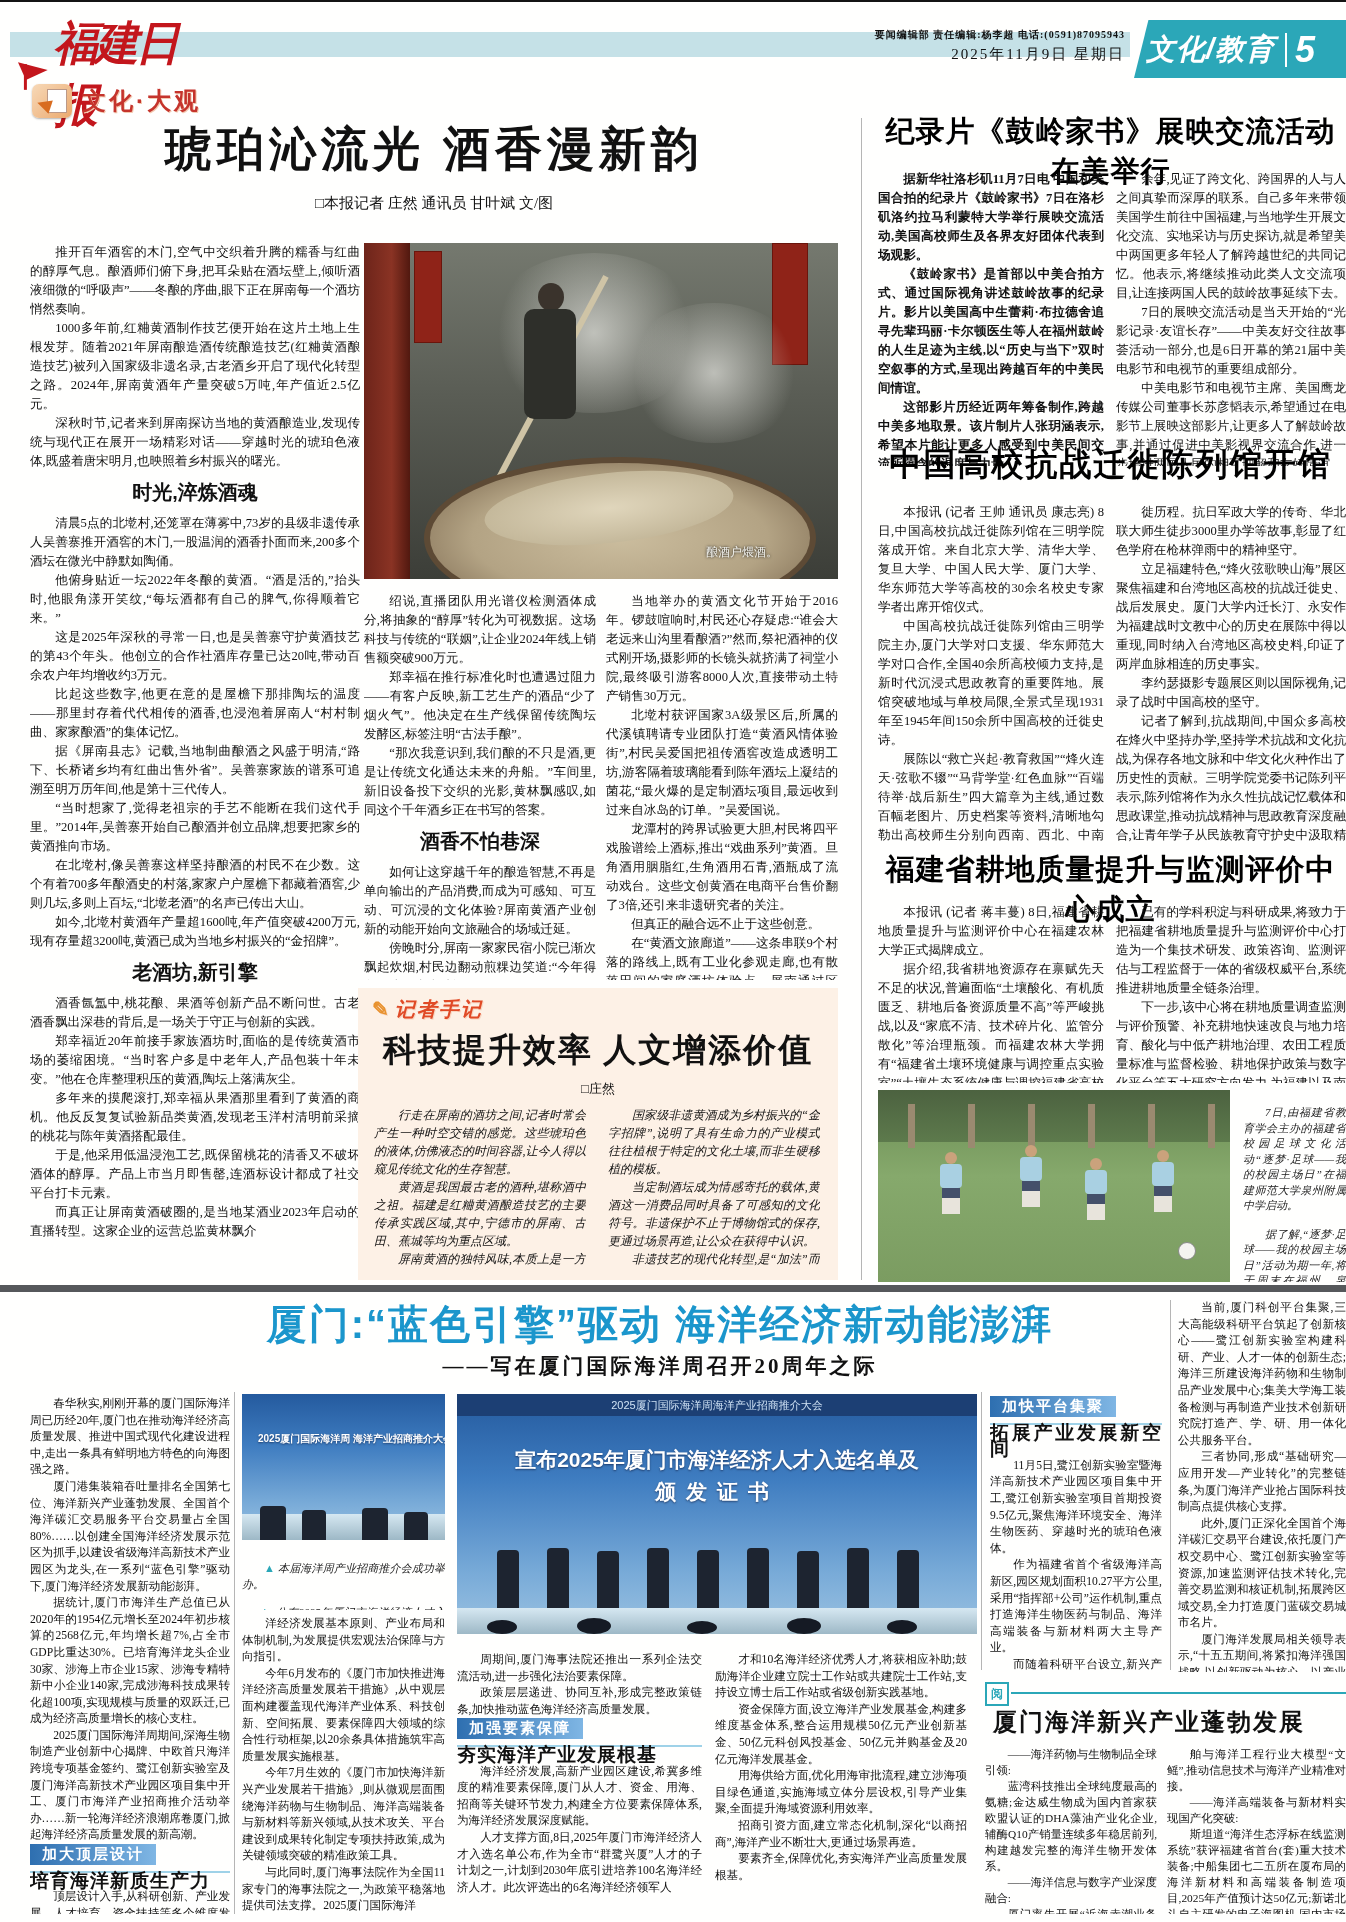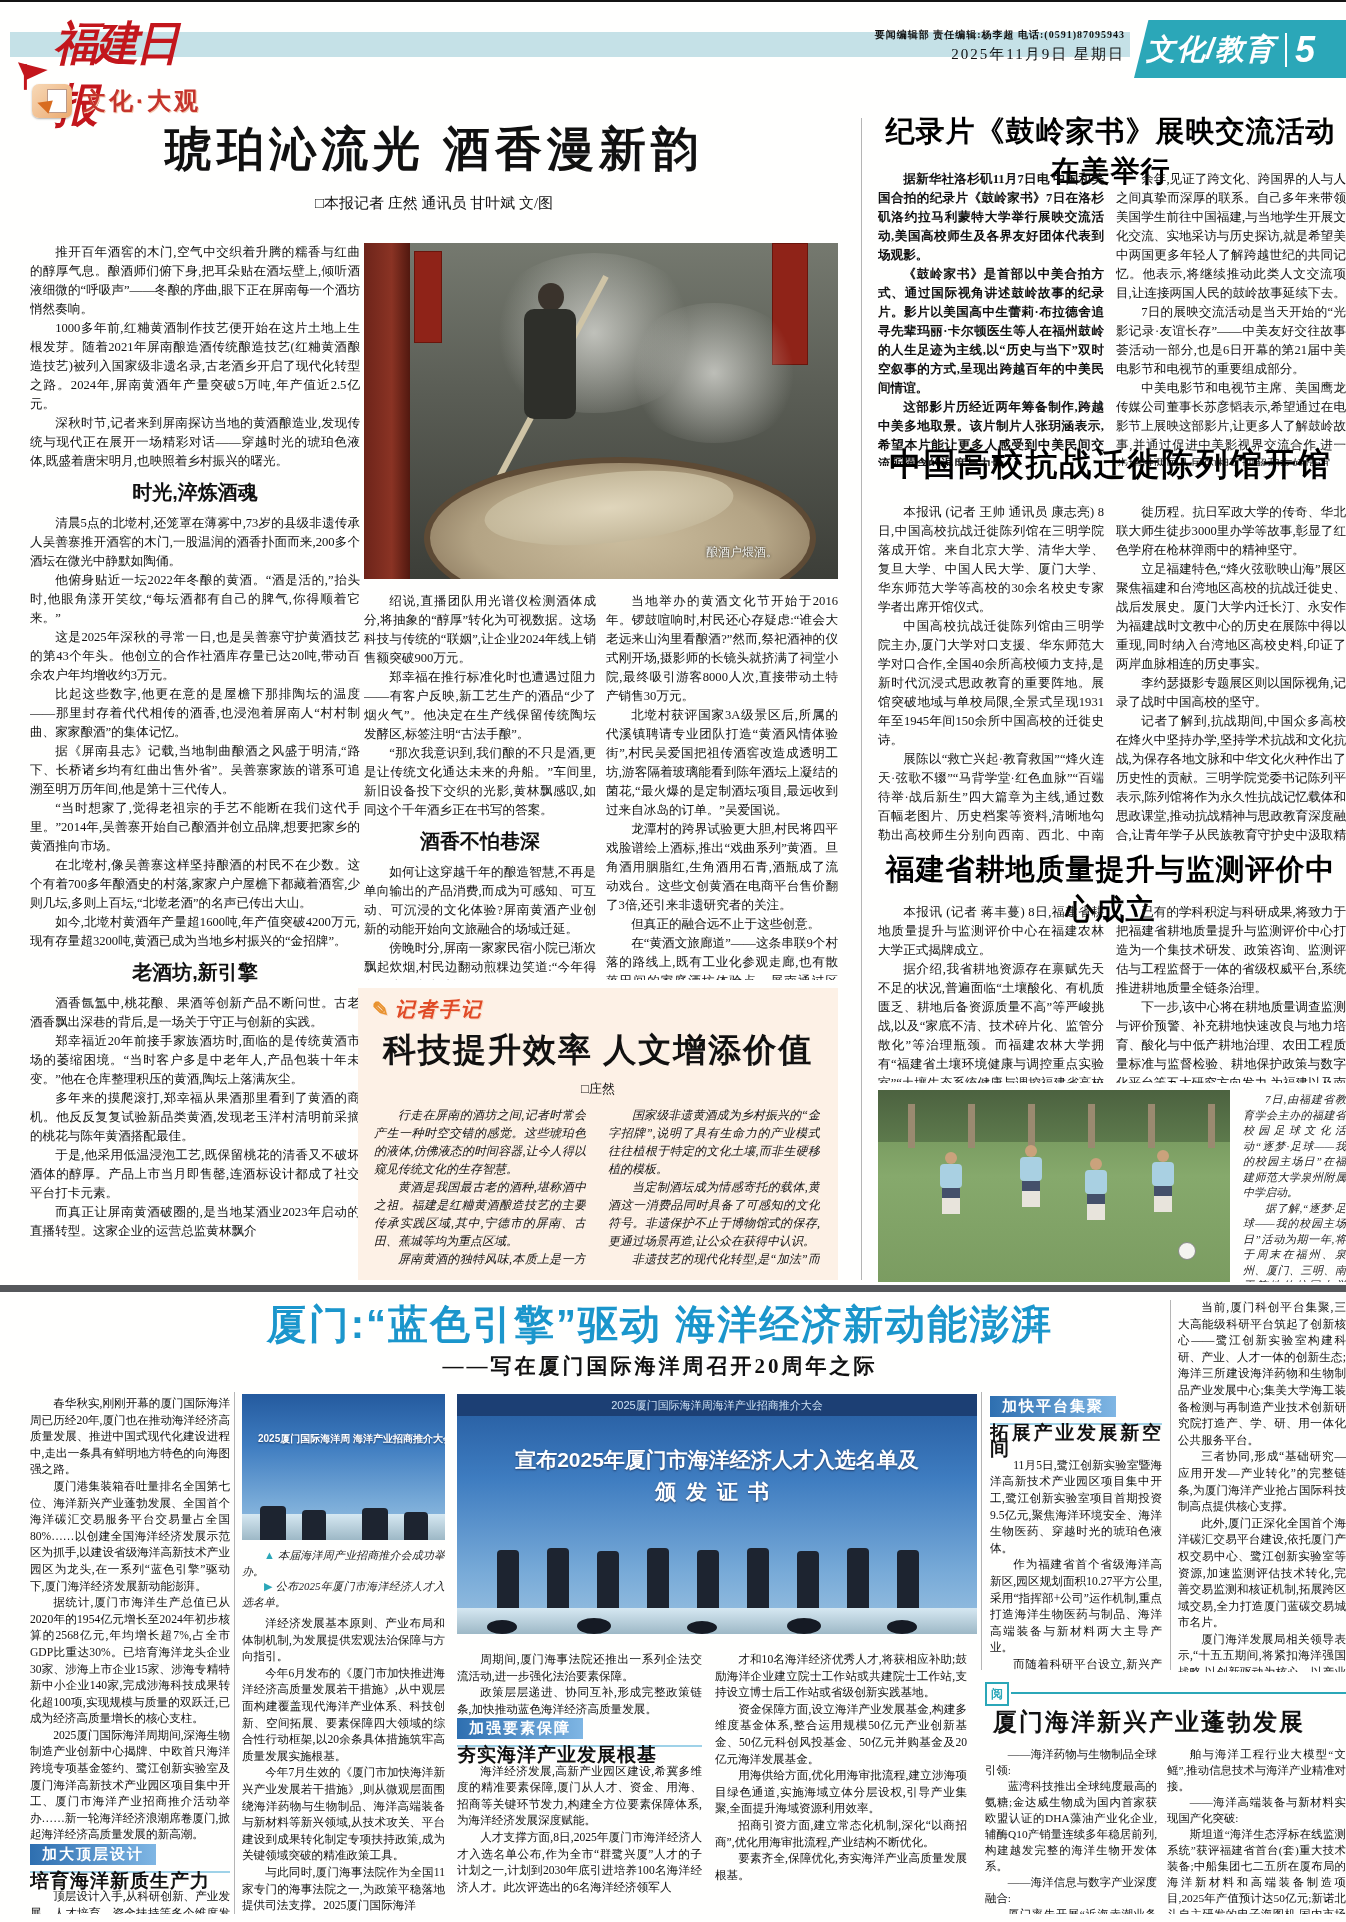--- a/index.html
+++ b/index.html
@@ -3,21 +3,21 @@
 <meta charset="utf-8">
 <style>
   html,body{margin:0;padding:0;background:#e8e8e8;}
   .page{position:relative;width:1346px;height:1922px;margin:0 auto;background:#fffffe;
         font-family:"Liberation Serif",serif;color:#111;overflow:hidden;}
   .abs{position:absolute;}
   .txt p, .txt-s p, .cap p{margin:0;text-align:justify;text-indent:2em;}
   .txt{font-size:12.6px;line-height:19px;overflow:hidden;}
   .txt-s{font-size:11.6px;line-height:16.6px;overflow:hidden;}
   .cap{font-size:11px;line-height:15.5px;font-style:italic;overflow:hidden;color:#222;}
-  .cap p{text-indent:2em;}
+  .cap p{text-indent:2em;margin-top:13px;}
   .rule-v{position:absolute;width:1px;background:#b5b5b5;}
   .topline{position:absolute;left:0;top:0;width:1346px;height:2px;background:#141414;}
   .band{position:absolute;left:10px;top:32px;width:1120px;height:25px;background:#c5e1e7;}
   .masthead{position:absolute;left:16px;top:44px;width:200px;height:62px;display:flex;align-items:center;}
   .mh-flag{width:34px;height:30px;margin-right:4px;}
   .mh-text{font-size:44px;font-weight:bold;font-style:italic;color:#c3161c;letter-spacing:-3px;
            font-family:"Liberation Serif",serif;transform:scaleY(1.05);}
   .issue-info{position:absolute;left:560px;top:28px;width:565px;text-align:right;}
   .issue-dept{font-size:10px;font-weight:bold;letter-spacing:1px;}
   .issue-date{font-size:15px;margin-top:3px;letter-spacing:2px;}
@@ -366,21 +366,21 @@
     <div>
         <p>海洋经济发展,高新产业园区建设,希冀多维度的精准要素保障,厦门从人才、资金、用海、招商等关键环节发力,构建全方位要素保障体系,为海洋经济发展深度赋能。</p>
         <p>人才支撑方面,8日,2025年厦门市海洋经济人才入选名单公布,作为全市“群鹭兴厦”人才的子计划之一,计划到2030年底引进培养100名海洋经济人才。此次评选出的6名海洋经济领军人</p>
       </div>
   </div>
 
   <div class="abs txt-s" style="left:715px;top:1652px;width:252px;height:264px;">
       <p>才和10名海洋经济优秀人才,将获相应补助;鼓励海洋企业建立院士工作站或共建院士工作站,支持设立博士后工作站或省级创新实践基地。</p>
       <p>资金保障方面,设立海洋产业发展基金,构建多维度基金体系,整合运用规模50亿元产业创新基金、50亿元科创风投基金、50亿元并购基金及20亿元海洋发展基金。</p>
       <p>用海供给方面,优化用海审批流程,建立涉海项目绿色通道,实施海域立体分层设权,引导产业集聚,全面提升海域资源利用效率。</p>
-      <p>招商引资方面,建立常态化机制,深化“以商招商”,优化用海审批流程,产业结构不断优化。</p>
+      <p>招商引资方面,建立常态化机制,深化“以商招商”,海洋产业不断壮大,更通过场景再造。</p>
       <p>要素齐全,保障优化,夯实海洋产业高质量发展根基。</p>
     </div>
 
   <div class="rule-v" style="left:981px;top:1392px;height:278px;"></div>
 
   <div class="abs txt-s" style="left:990px;top:1396px;width:172px;height:276px;">
     <p class="blue-block" style="margin-top:0;"><span class="blue-tag">加快平台集聚</span></p>
     <p class="blue-sub">拓展产业发展新空间</p>
     <div>
         <p>11月5日,鹭江创新实验室暨海洋高新技术产业园区项目集中开工,鹭江创新实验室项目首期投资9.5亿元,聚焦海洋环境安全、海洋生物医药、穿越时光的琥珀色液体。</p>

